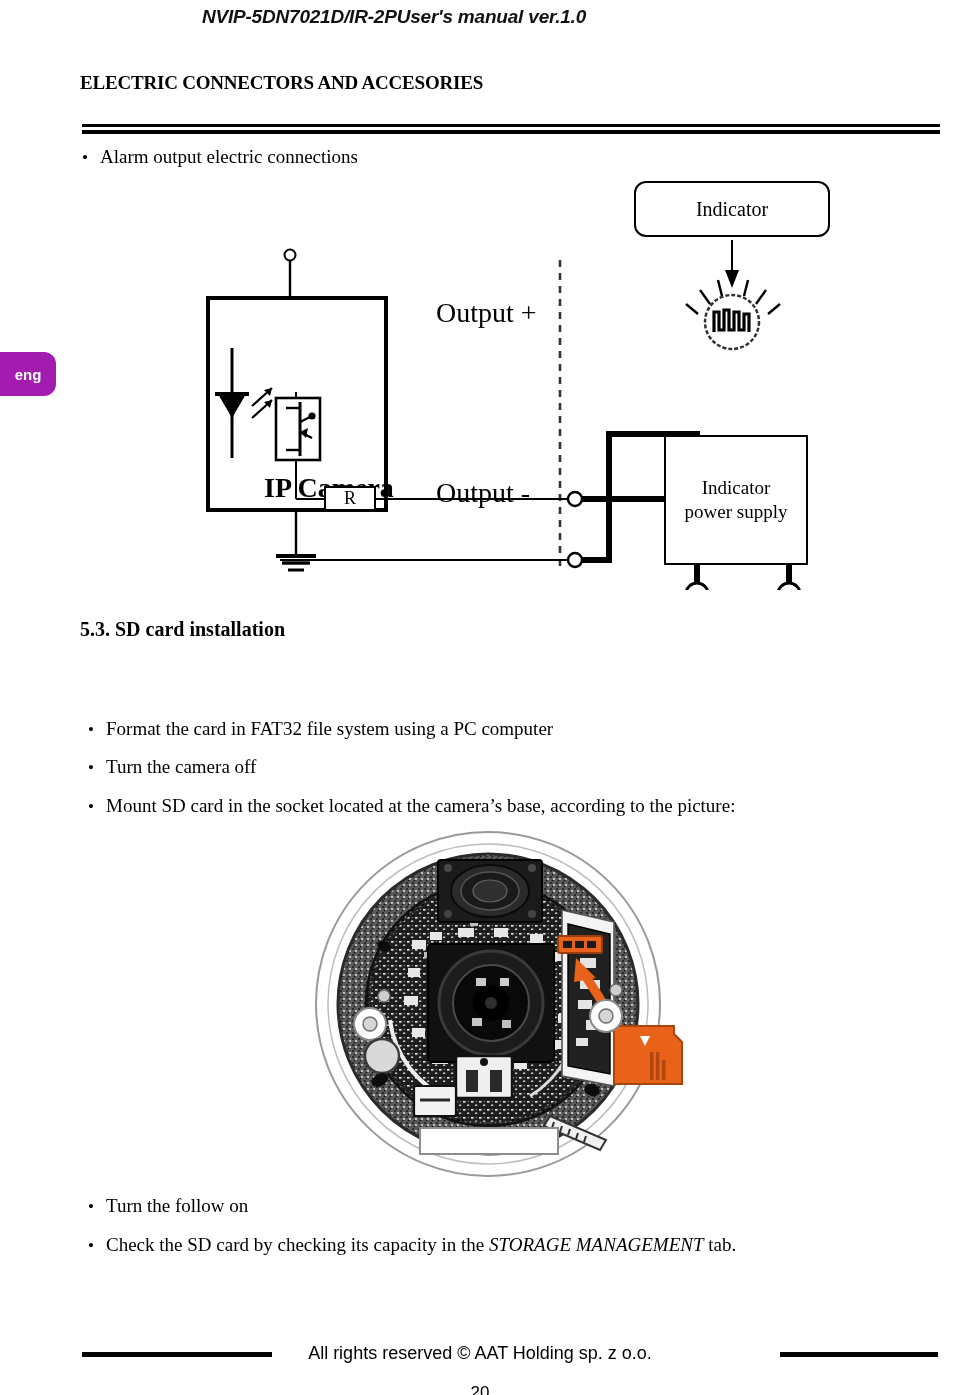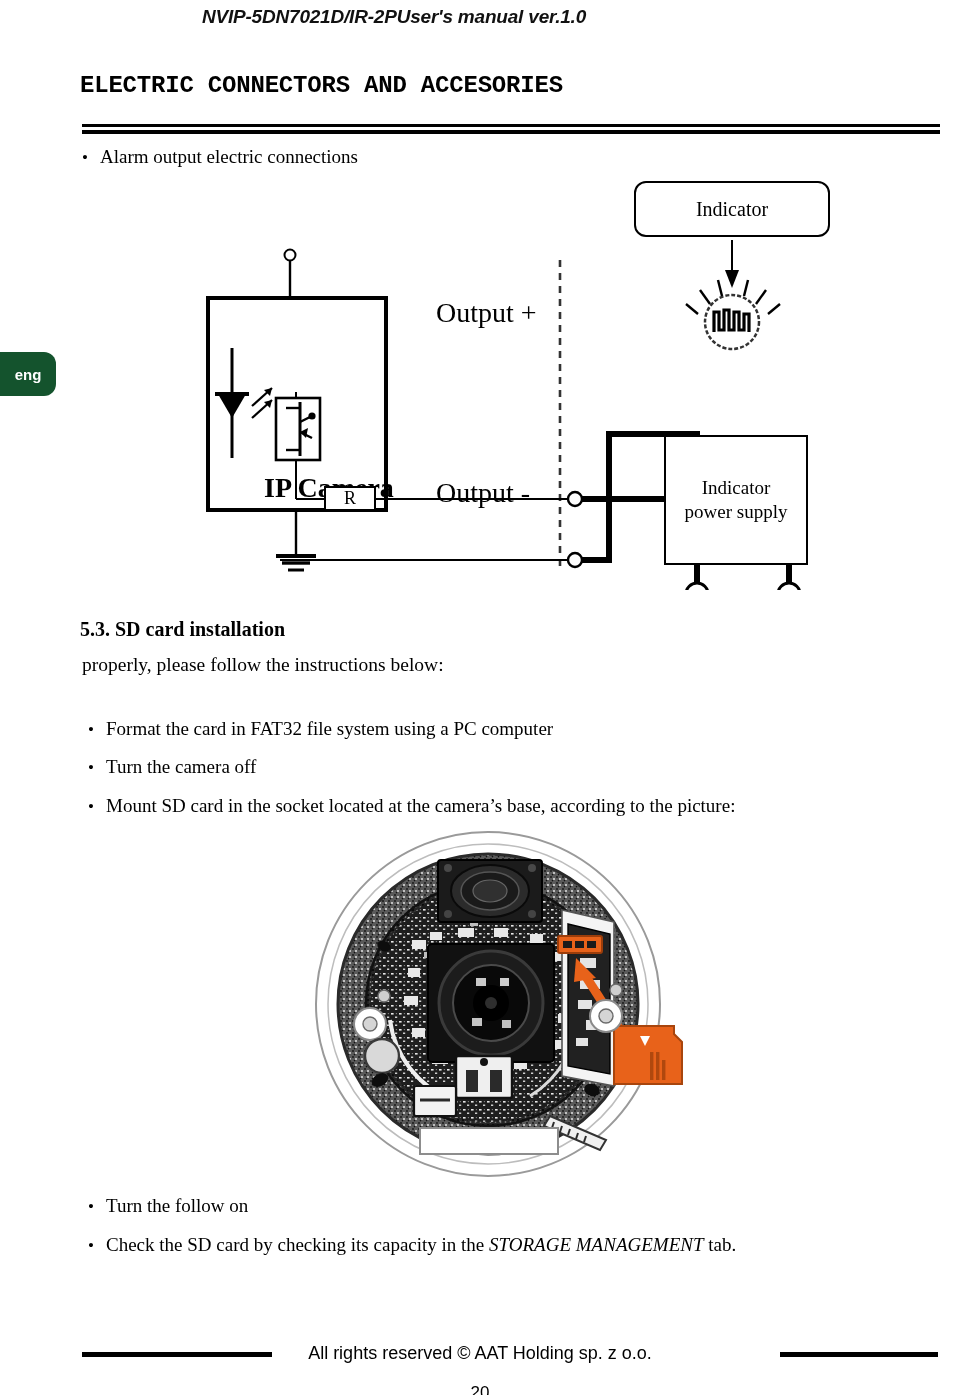--- a/index.html
+++ b/index.html
@@ -25,23 +25,23 @@
     font-weight: bold;
     font-size: 19px;
     letter-spacing: -0.2px;
     color: #111;
   }
 
   
   .chapter-title {
     position: absolute;
     top: 72px; left: 80px;
-    font-family: Liberation Mono, monospace;
+    font-family: Liberation Serif, serif;
     font-weight: bold;
-    font-size: 24px;
+    font-size: 19px;
     letter-spacing: -0.2px;
     white-space: nowrap;
     text-align: right;
   }
   .rule-double {
     position: absolute;
     left: 82px; top: 124px;
     width: 858px; height: 9px;
   }
   .rule-double .r1 { position:absolute; top:0;  left:0; width:100%; height:3px; background:#000; }
@@ -60,21 +60,21 @@
     font-size: 17px;
     line-height: 1;
   }
   .bullet-text { white-space: nowrap; }
 
   
   .lang-tab {
     position: absolute;
     left: 0px; top: 352px;
     width: 56px; height: 44px;
-    background: #14532d;
+    background: #a21caf;
     border-top-right-radius: 12px;
     border-bottom-right-radius: 12px;
     color: #fff;
     font-family: "Liberation Sans", sans-serif;
     font-size: 15px;
     font-weight: bold;
     display: flex;
     align-items: center;
     justify-content: center;
   }
@@ -313,21 +313,20 @@
 <div class="box-indicator">Indicator</div>
 
 <div class="box-psu">
   <span>Indicator</span>
   <span>power  supply</span>
 </div>
 
 <div class="section-heading">5.3. SD card installation</div>
 
 <div class="para">
-  <span class="lastline">properly, please follow the instructions below:</span>
 </div>
 
 <div class="bullet-line" style="left:88px; top:718px;">
   <span class="bullet-dot">•</span>
   <span class="bullet-text">Format the card in FAT32 file system using a PC computer</span>
 </div>
 
 <div class="bullet-line" style="left:88px; top:756px;">
   <span class="bullet-dot">•</span>
   <span class="bullet-text">Turn the camera off</span>

